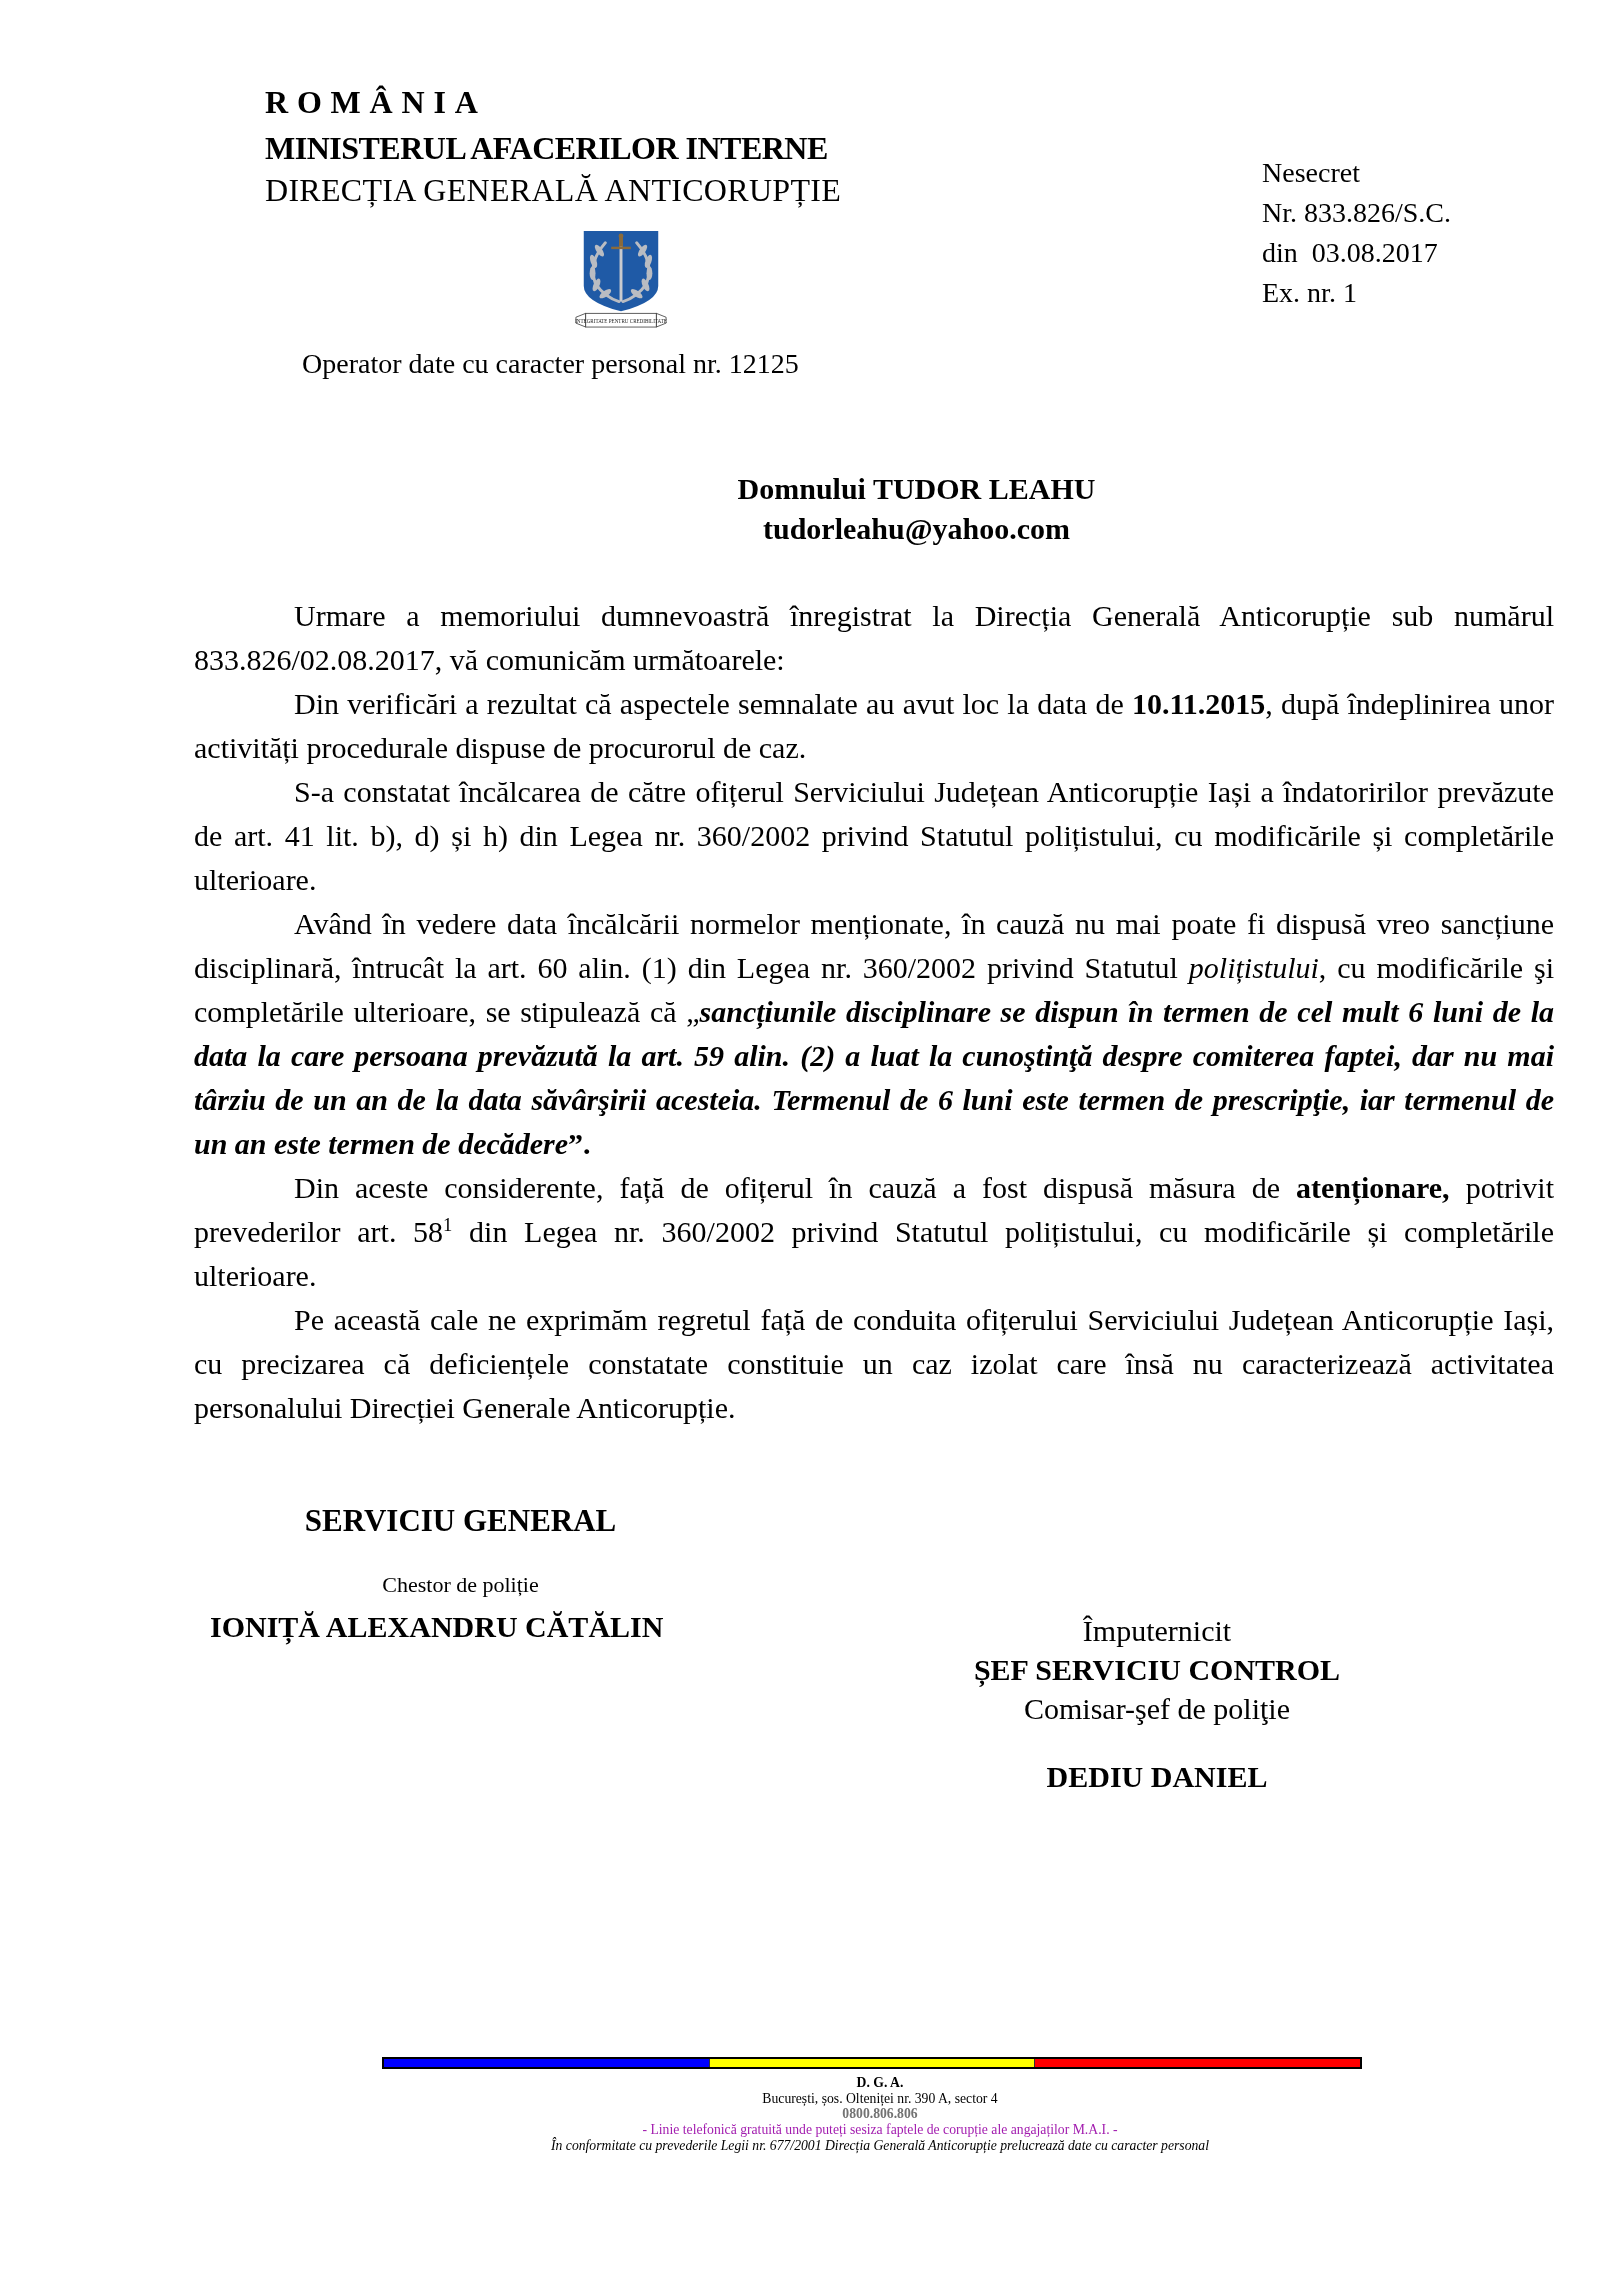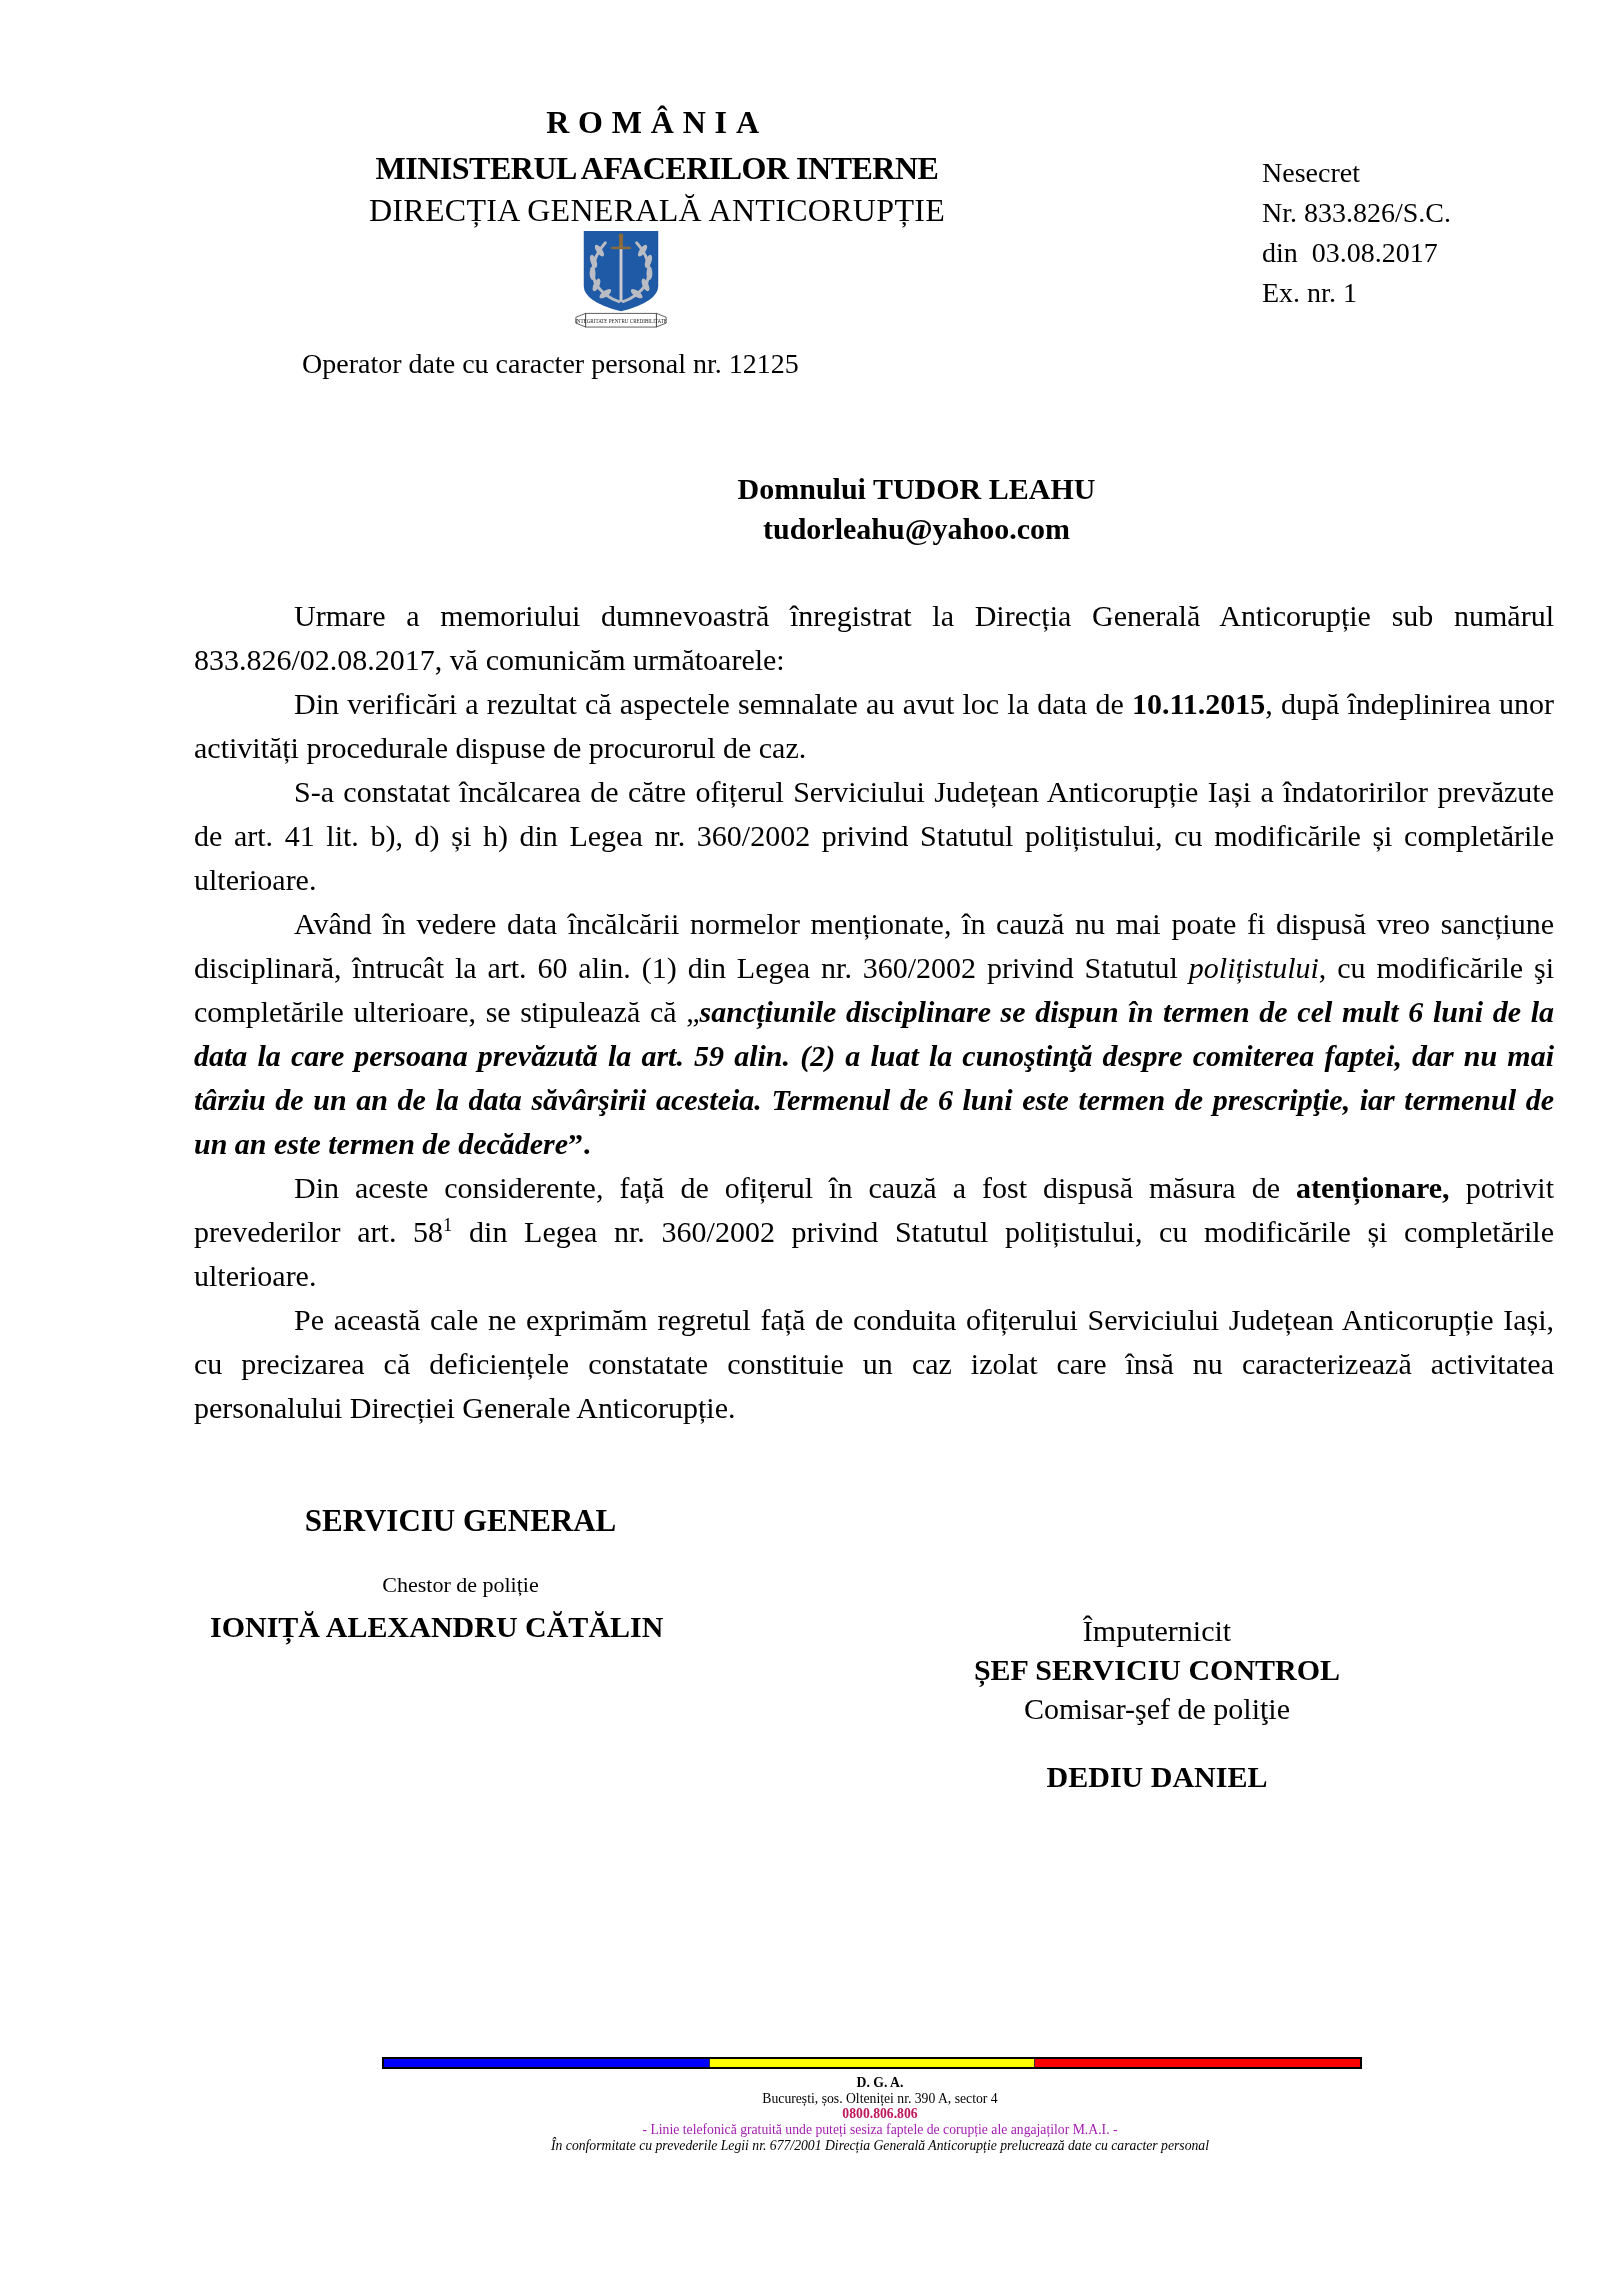--- a/index.html
+++ b/index.html
@@ -1,21 +1,21 @@
 <!DOCTYPE html>
 <html><head>
   <meta charset="utf-8">
   <style>
     html, body { margin: 0; padding: 0; background: #ffffff; }
     body { width: 1621px; height: 2293px; position: relative; overflow: hidden;
            font-family: "Liberation Serif", "DejaVu Serif", serif; color: #000; }
     .abs { position: absolute; }
 
     
-    .hdr { left: 265px; width: 784px; text-align: center; font-weight: bold; margin-top: 20px; }
+    .hdr { left: 265px; width: 784px; font-weight: bold; }
     .hdr-country { top: 84px; font-size: 32px; letter-spacing: 8.8px; }
     .hdr-ministry { top: 130px; font-size: 32px; letter-spacing: -0.5px; }
     .hdr-direction { top: 172px; font-size: 32px; font-weight: normal; letter-spacing: 0.3px; }
     .logo { left: 572px; top: 229px; width: 98px; height: 102px; }
     .operator { left: 302px; top: 348px; font-size: 28px; }
 
     
     .classif { left: 1262px; top: 153px; font-size: 28px; line-height: 40px; }
 
     
@@ -125,17 +125,17 @@
 </div>
 
 <div class="abs tricolor">
   <span style="background: rgb(0, 0, 255);"></span>
   <span style="background: rgb(255, 255, 0);"></span>
   <span style="background: rgb(255, 0, 0);"></span>
 </div>
 <div class="abs footer">
   <div class="org">D. G. A.</div>
   <div>București, șos. Olteniței nr. 390 A, sector 4</div>
-  <div class="phone green" style="color: #be185d;">0800.806.806</div>
+  <div class="phone green" style="color: #737373;">0800.806.806</div>
   <div class="green" style="color: #a21caf;">- Linie telefonică gratuită unde puteți sesiza faptele de corupție ale angajaților M.A.I. -</div>
   <div class="legal">În conformitate cu prevederile Legii nr. 677/2001 Direcția Generală Anticorupție prelucrează date cu caracter personal</div>
 </div>
 
 
 </body></html>

